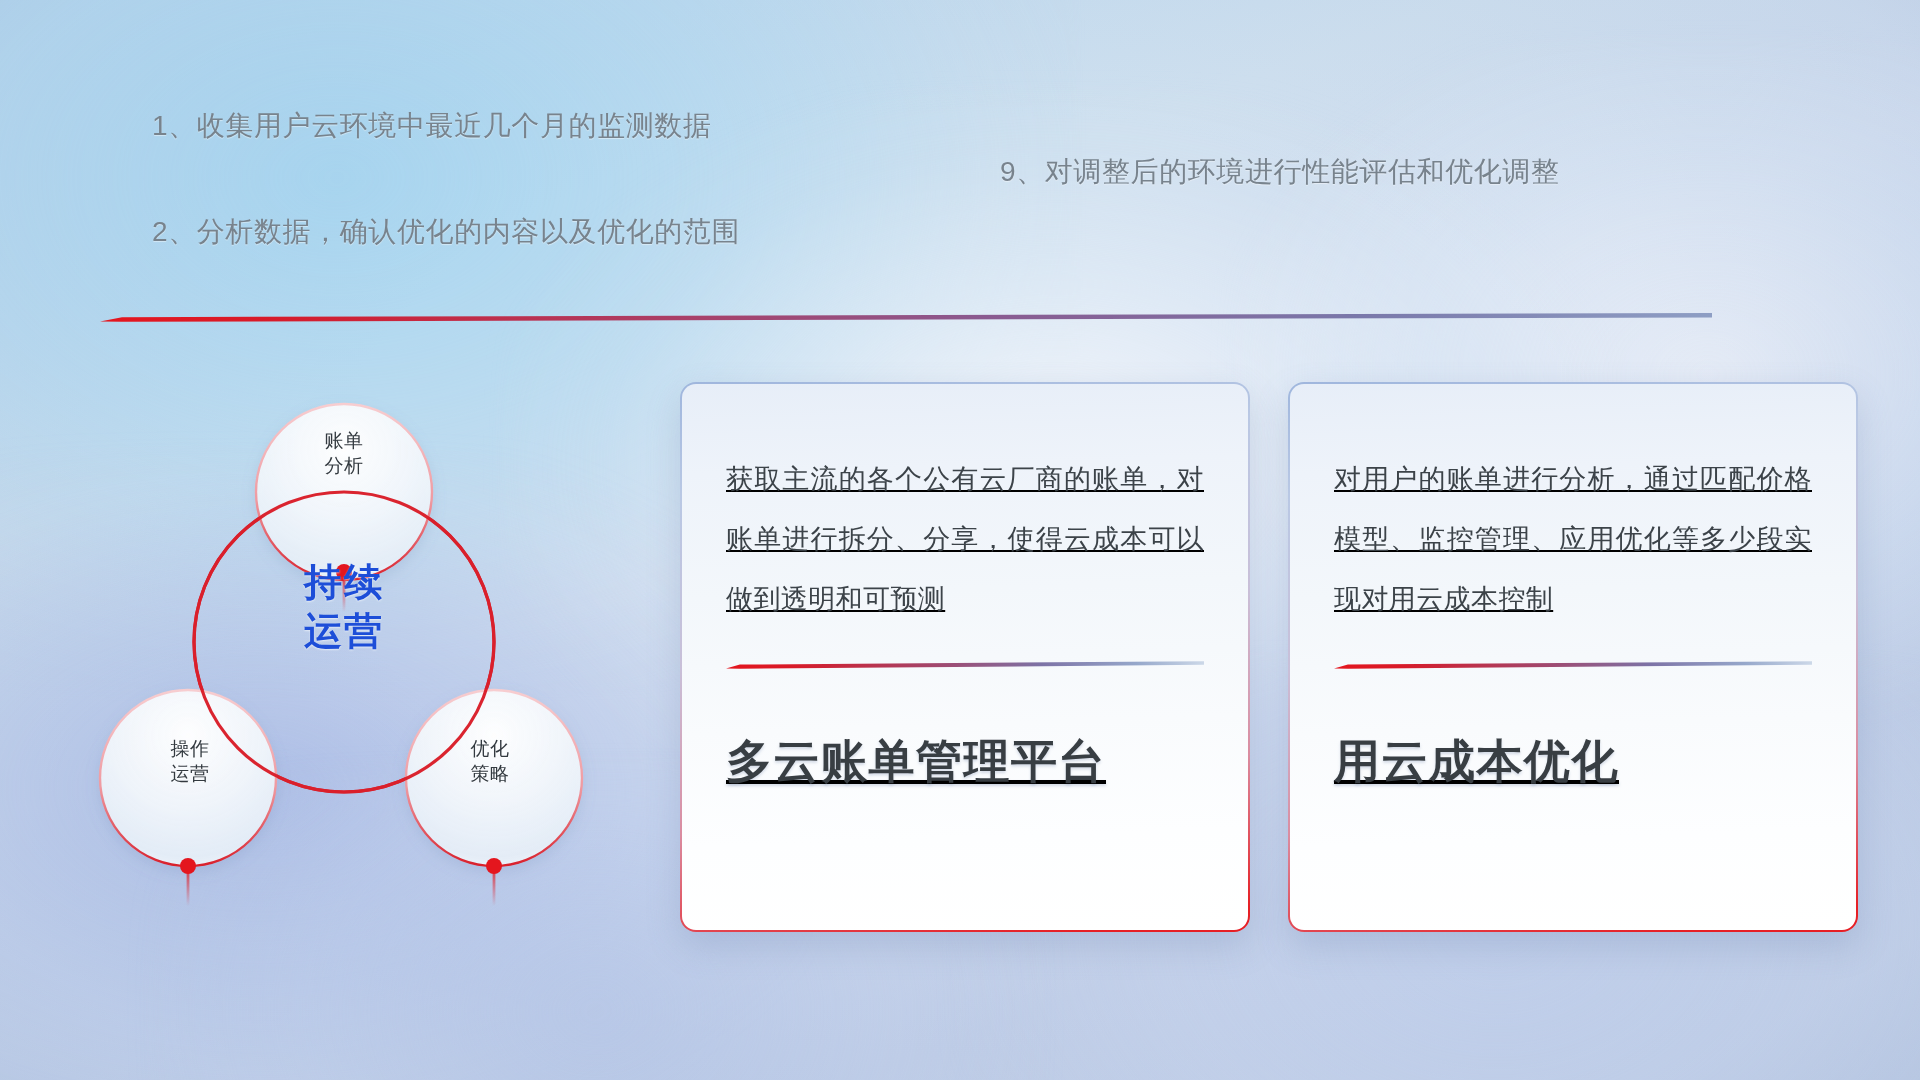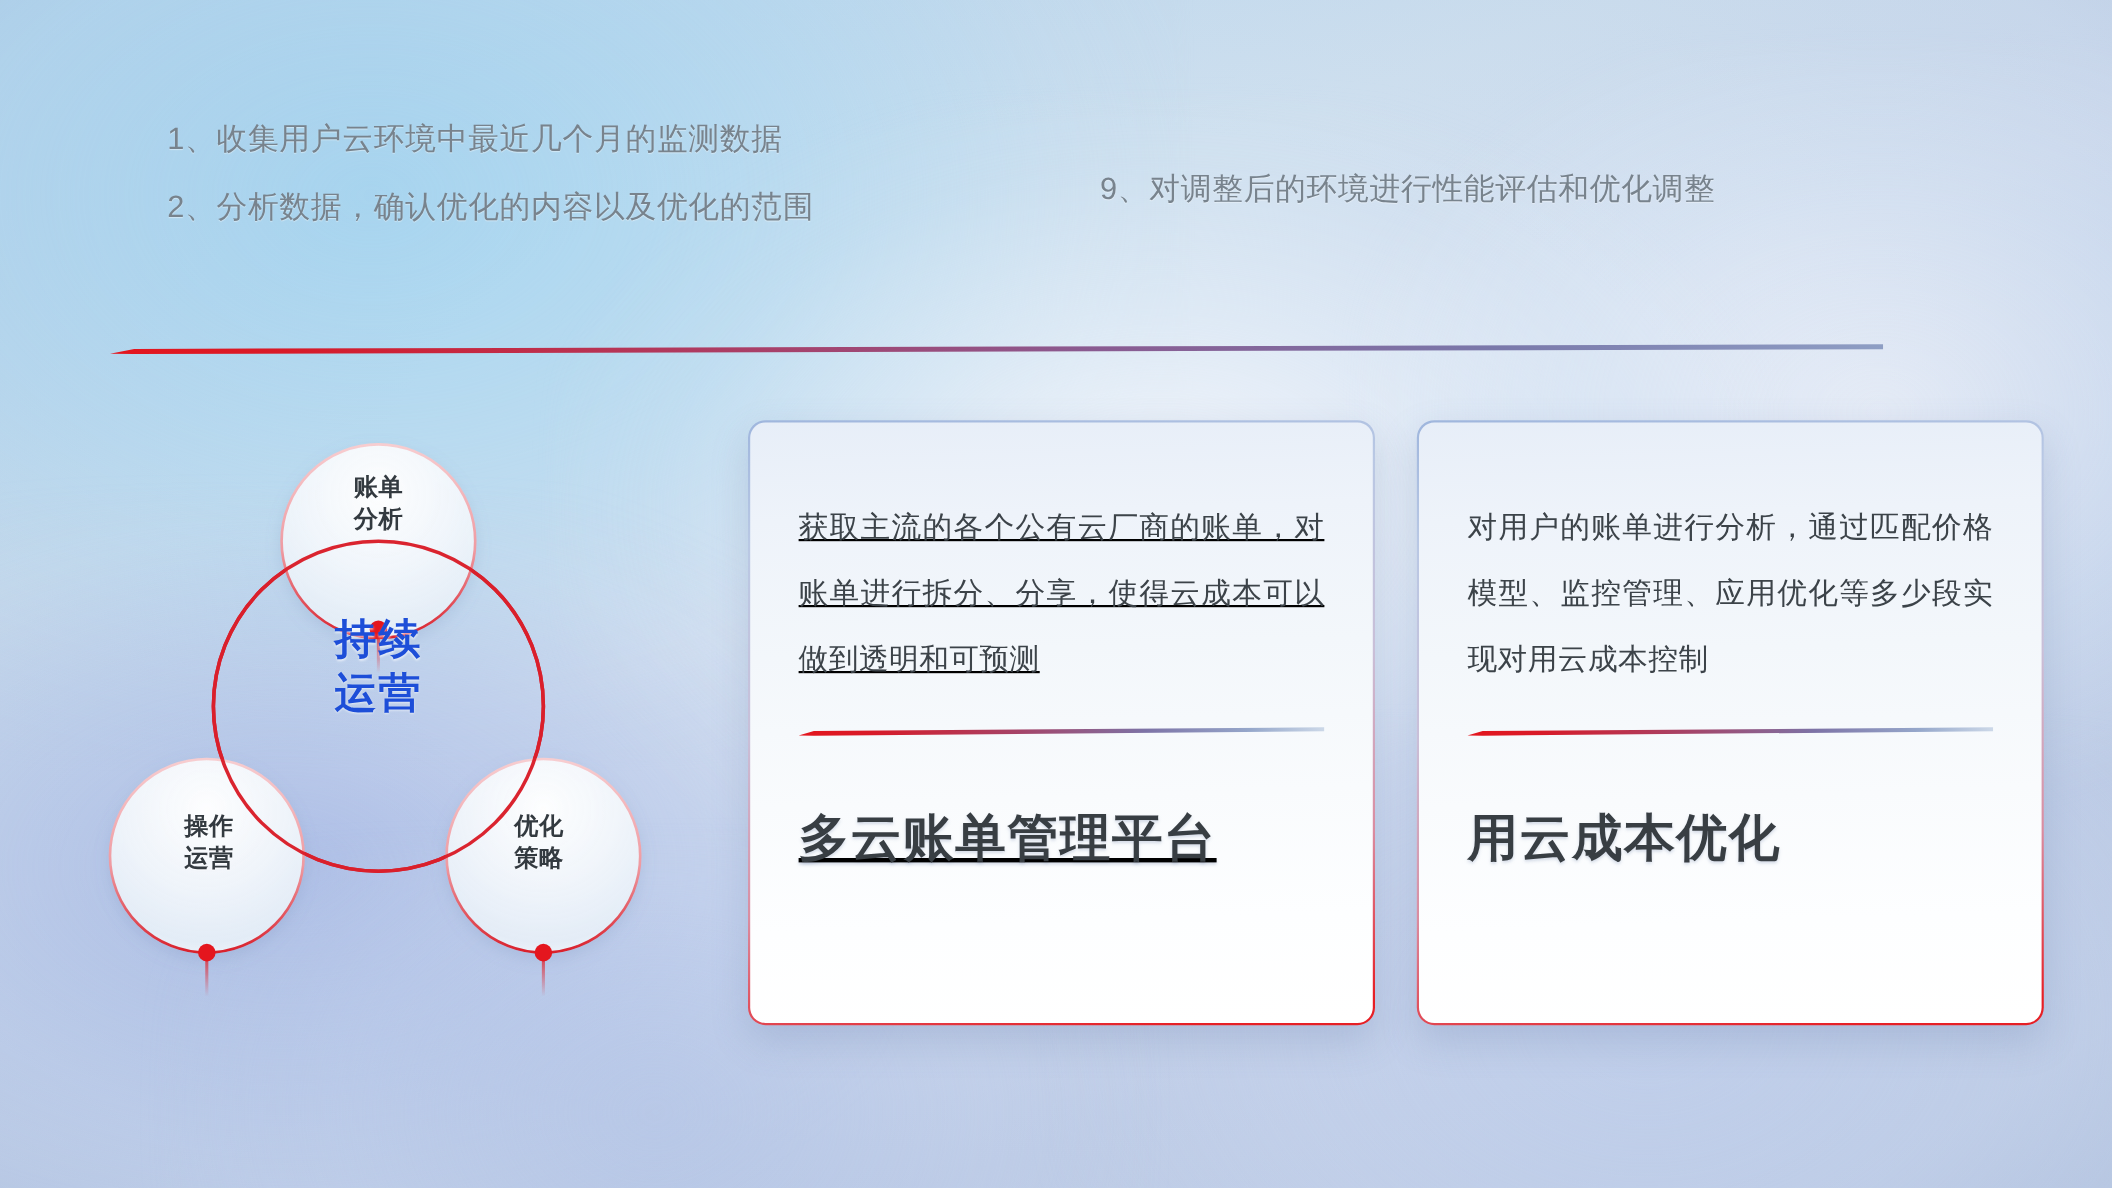--- a/index.html
+++ b/index.html
@@ -104,21 +104,21 @@
       rgba(136,162,202,0.26) 100%);
   }
 
   
   .steps {
     position: absolute;
     top: 112px;
     display: flex;
     flex-direction: column;
   }
-  .steps-left  { left: 152px; }
+  .steps-left  { left: 152px; gap: 44px; }
   .steps-right { left: 1000px; top: 158px; }
 
   .step-line {
     color: #78838d;
     font-size: 28px;
     line-height: 1.0;
     letter-spacing: 0.6px;
     margin-bottom: 34px;
     white-space: nowrap;
     text-shadow: 0 1px 1px rgba(255,255,255,0.45);
@@ -142,22 +142,22 @@
     top: 346px;
     width: 500px;
     height: 600px;
   }
   .venn svg { display: block; width: 100%; height: 100%; overflow: visible; }
 
   .venn-label {
     position: absolute;
     text-align: center;
     color: #333a40;
-    font-size: 22px;
-    font-weight: 700;
+    font-size: 19px;
+    font-weight: 400;
     line-height: 1.32;
     letter-spacing: 0.5px;
     white-space: pre-line;
     text-shadow: 0 1px 1px rgba(255,255,255,0.7);
   }
   .venn-label.lbl-top    { left: 172px; top: 82px;  width: 152px; }
   .venn-label.lbl-left   { left: 18px;  top: 390px; width: 152px; }
   .venn-label.lbl-right  { left: 318px; top: 390px; width: 152px; }
 
   .venn-center {
@@ -200,21 +200,21 @@
       #eef3fa 16%,
       #f3f7fb 38%,
       #f9fbfd 62%,
       #fdfeff 82%,
       #ffffff 100%);
     display: flex;
     flex-direction: column;
     padding: 66px 44px 0 44px;
   }
   .card-1 { left: 680px; text-decoration: underline; }
-  .card-2 { left: 1288px; }
+  .card-2 { left: 1288px; text-decoration: underline; }
 
   .card-body {
     color: #3c4349;
     font-size: 27px;
     line-height: 2.22;
     letter-spacing: 0.4px;
     text-align: justify;
     text-justify: inter-ideograph;
   }
 

